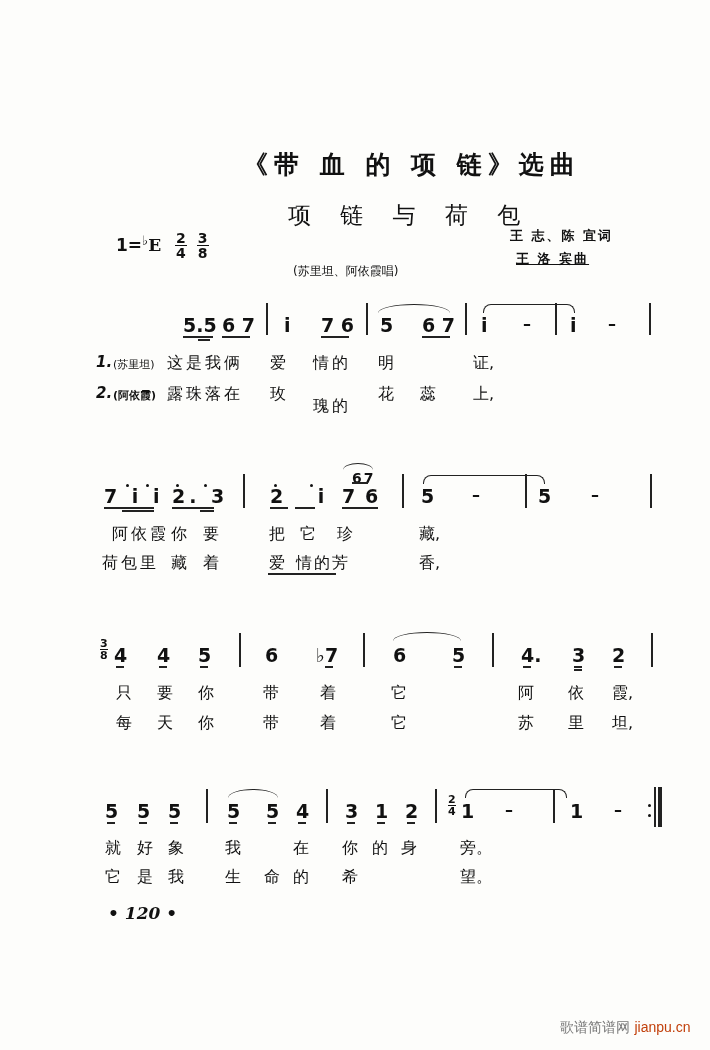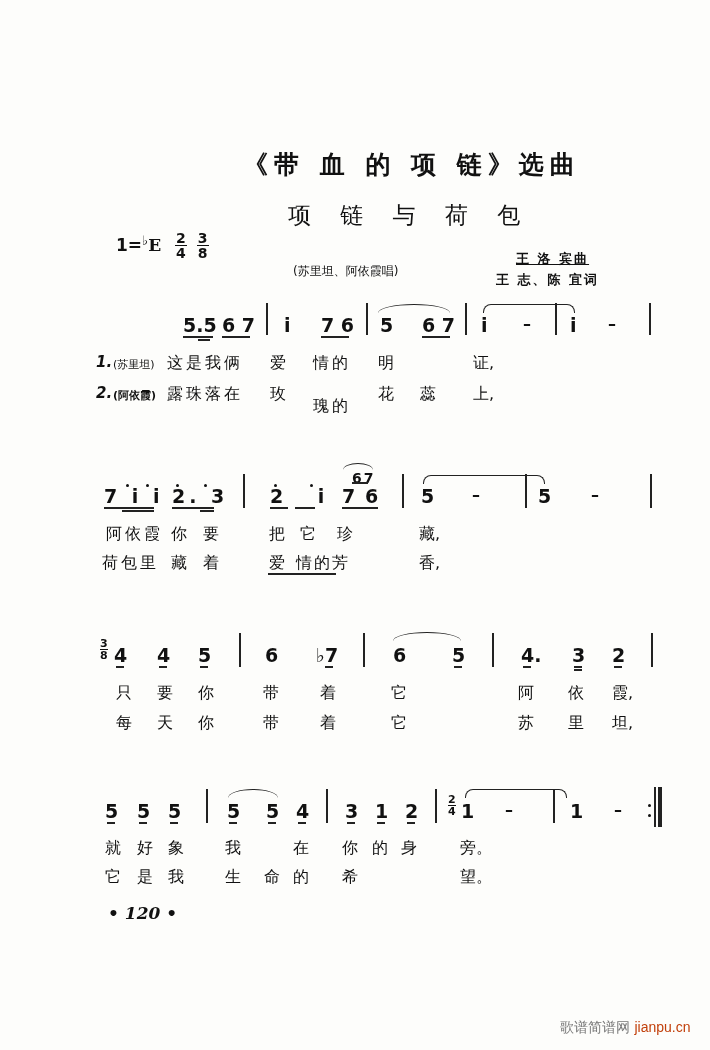--- a/index.html
+++ b/index.html
@@ -39,21 +39,21 @@
 
 <div class="abs title" style="left:243px; top:148px;">《带 血 的 项 链》选曲</div>
 <div class="abs subtitle" style="left:288px; top:200px;">项 链 与 荷 包</div>
 
 <div class="abs key" style="left:116px; top:231px;">
   <span>1=</span><span class="flat">♭</span><span class="E">E</span>
   <span class="frac"><span class="num">2</span><span>4</span></span>
   <span class="frac" style="margin-left:4px;"><span class="num">3</span><span>8</span></span>
 </div>
 <div class="abs singers" style="left:293px; top:240px;">(苏里坦、阿依霞唱)</div>
-<div class="abs credit" style="left:496px; top:227px;margin-top:44px;">王 志、陈 宜词</div>
+<div class="abs credit" style="left:510px; top:227px;">王 志、陈 宜词</div>
 <div class="abs credit" style="left:516px; top:250px;text-decoration:underline;">王     洛   宾曲</div>
 
 <div>
   <span class="abs n" style="left:183px; top:314px;">5.5</span>
   <span class="abs n" style="left:222px; top:314px;">6 7</span>
   <div class="ul1" style="left:183px; top:336px; width:30px;"></div>
   <div class="ul1" style="left:198px; top:339px; width:12px;"></div>
   <div class="ul1" style="left:222px; top:336px; width:28px;"></div>
   <div class="bar" style="left:266px; top:303px; height:32px;"></div>
 
@@ -121,21 +121,21 @@
   <div class="bar" style="left:402px; top:474px; height:34px;"></div>
 
   <div class="tie" style="left:423px; top:475px; width:120px; height:8px;"></div>
   <span class="abs n" style="left:421px; top:485px;">5</span>
   <span class="abs dash" style="left:472px; top:485px;">–</span>
   <div class="bar" style="left:525px; top:474px; height:34px;"></div>
   <span class="abs n" style="left:538px; top:485px;">5</span>
   <span class="abs dash" style="left:591px; top:485px;">–</span>
   <div class="bar" style="left:650px; top:474px; height:34px;"></div>
 
-  <span class="abs lyr" style="left:106px; top:524px; letter-spacing:3px;">阿依霞</span>
+  <span class="abs lyr" style="left:112px; top:524px; letter-spacing:3px;">阿依霞</span>
   <span class="abs lyr" style="left:171px; top:524px;">你</span>
   <span class="abs lyr" style="left:203px; top:524px;">要</span>
   <span class="abs lyr" style="left:269px; top:524px;">把</span>
   <span class="abs lyr" style="left:300px; top:524px;">它</span>
   <span class="abs lyr" style="left:337px; top:524px;">珍</span>
   <span class="abs lyr" style="left:419px; top:524px;">藏,</span>
 
   <span class="abs lyr" style="left:102px; top:553px; letter-spacing:3px;">荷包里</span>
   <span class="abs lyr" style="left:171px; top:553px;">藏</span>
   <span class="abs lyr" style="left:203px; top:553px;">着</span>

